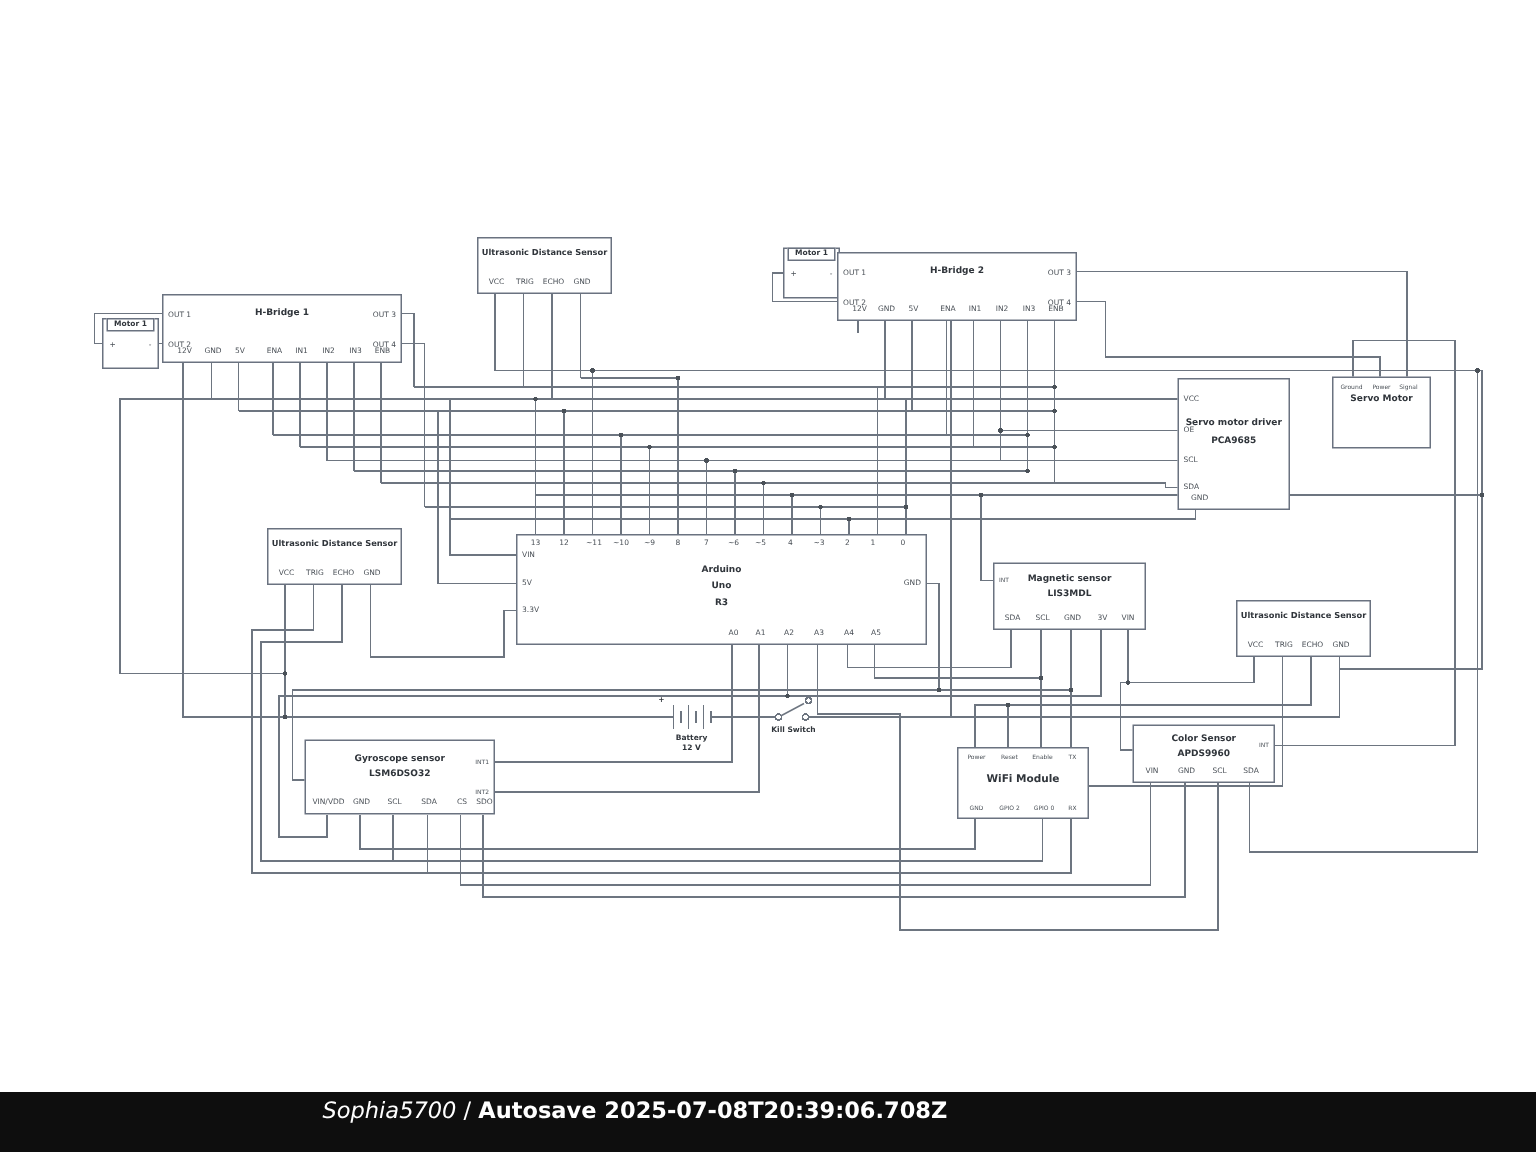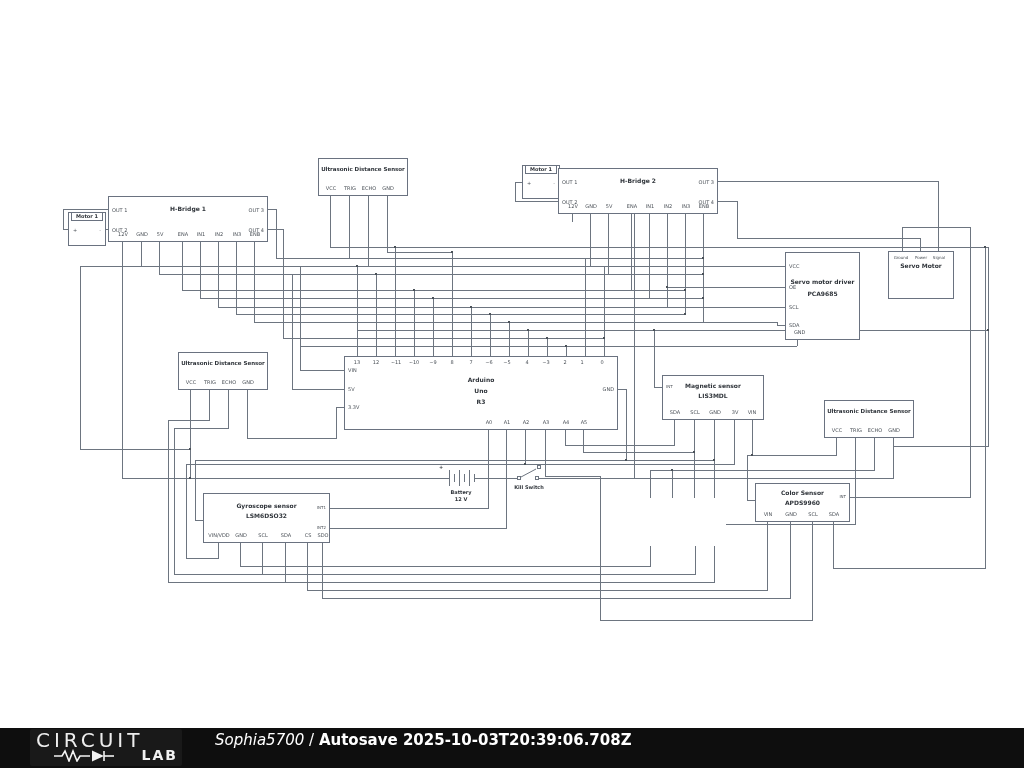--- a/index.html
+++ b/index.html
@@ -235,48 +235,45 @@
     <span class="pl" style="right:3px;top:12px;font-size:4px;">INT1</span>
     <span class="pl" style="right:3px;top:32px;font-size:4px;">INT2</span>
     <span class="pl plc" style="left:15px;bottom:4px;">VIN/VDD</span>
     <span class="pl plc" style="left:37px;bottom:4px;">GND</span>
     <span class="pl plc" style="left:59px;bottom:4px;">SCL</span>
     <span class="pl plc" style="left:82px;bottom:4px;">SDA</span>
     <span class="pl plc" style="left:104px;bottom:4px;">CS</span>
     <span class="pl plc" style="left:119px;bottom:4px;">SDO</span>
   </div>
 
+  <div class="comp" style="left:638px;top:498px;width:88px;height:48px;">
+    <span class="pl plc" style="left:12px;top:4px;font-size:4px;">Power</span>
+    <span class="pl plc" style="left:34px;top:4px;font-size:4px;">Reset</span>
+    <span class="pl plc" style="left:56px;top:4px;font-size:4px;">Enable</span>
+    <span class="pl plc" style="left:76px;top:4px;font-size:4px;">TX</span>
+    <span class="ttl" style="top:17px;font-size:7px;">WiFi Module</span>
+    <span class="pl plc" style="left:12px;bottom:4px;font-size:4px;">GND</span>
+    <span class="pl plc" style="left:34px;bottom:4px;font-size:4px;">GPIO 2</span>
+    <span class="pl plc" style="left:57px;bottom:4px;font-size:4px;">GPIO 0</span>
+    <span class="pl plc" style="left:76px;bottom:4px;font-size:4px;">RX</span>
+  </div>
 
   <div class="comp" style="left:755px;top:483px;width:95px;height:39px;">
     <span class="ttl" style="top:6px;">Color Sensor</span>
     <span class="ttl" style="top:16px;">APDS9960</span>
     <span class="pl" style="right:3px;top:11px;font-size:4px;">INT</span>
     <span class="pl plc" style="left:12px;bottom:4px;">VIN</span>
     <span class="pl plc" style="left:35px;bottom:4px;">GND</span>
     <span class="pl plc" style="left:57px;bottom:4px;">SCL</span>
     <span class="pl plc" style="left:78px;bottom:4px;">SDA</span>
   </div>
 
   <div class="footer">
-    <div class="brand">
-      <span class="brand-top">CIRCUIT</span>
-      <div class="brand-row">
-        <svg width="88" height="13" viewBox="0 0 88 13">
-          <g stroke="#f2f2f2" stroke-width="1.6" fill="none">
-            <path d="M0,7 H8 L11,2 L15,12 L19,2 L23,12 L26,7 H36"></path>
-            <path d="M50,7 H60"></path>
-            <path d="M50,2 V12"></path>
-          </g>
-          <polygon points="38,1.5 38,12.5 50,7" fill="#f2f2f2"></polygon>
-        </svg>
-        <span class="brand-bottom">LAB</span>
-      </div>
-    </div>
     <div class="credit">
       <div>
         <span class="it">Sophia5700</span>
         <span>/</span>
-        <span class="bd">Autosave 2025-10-03T20:39:06.708Z</span>
+        <span class="bd">Autosave 2025-07-08T20:39:06.708Z</span>
       </div>
     </div>
   </div>
 
 </div>
 
 </body></html>

